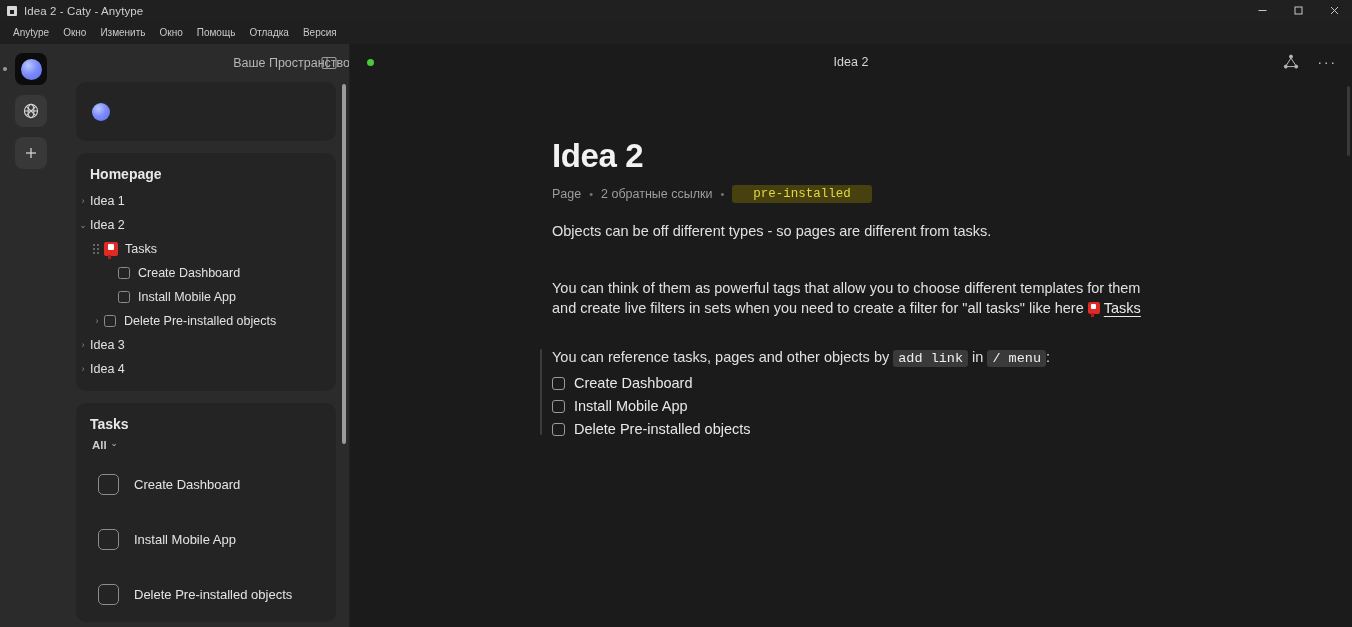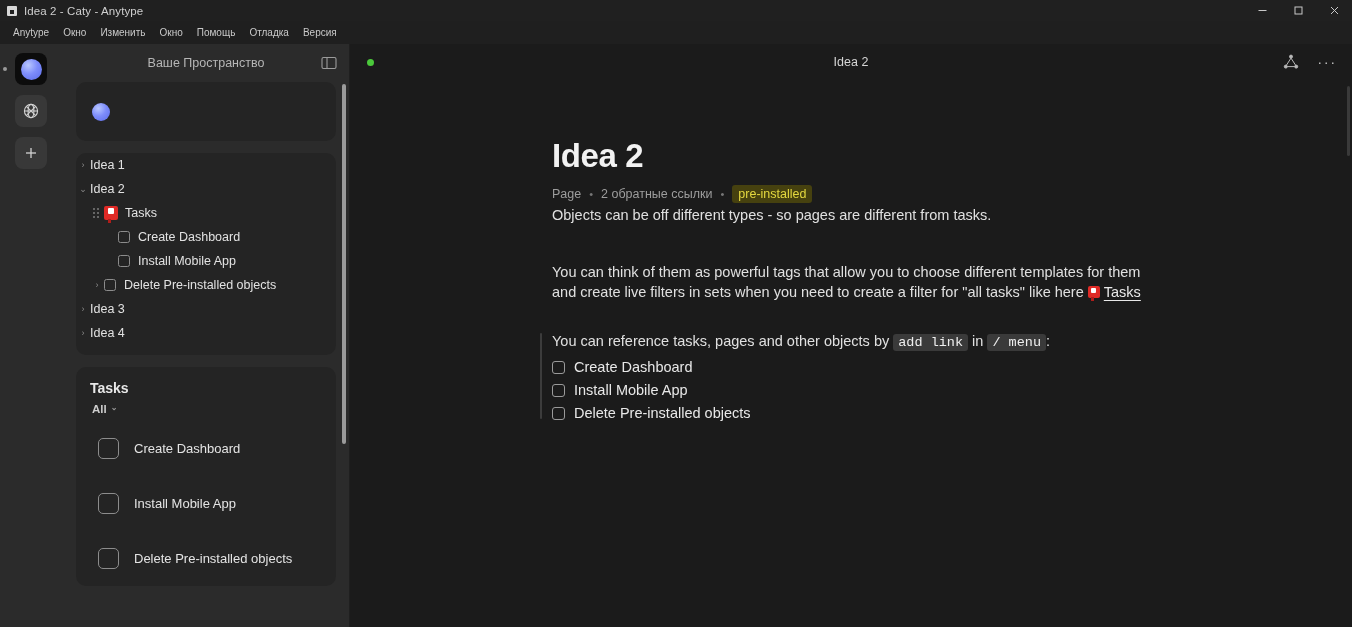--- a/index.html
+++ b/index.html
@@ -86,21 +86,21 @@
   
   .sidebar {
     width: 288px; flex: none;
     background: #2b2b2b;
     display: flex; flex-direction: column;
     position: relative;
     overflow: hidden;
   }
   .sb-header {
     height: 38px; flex: none;
-    display: flex; align-items: center; justify-content: center;
+    display: flex; align-items: center; justify-content: flex-end;
     position: relative;
   }
   .sb-header-title { font-size: 12.5px; color: #b6b6b6; }
   .sb-toggle {
     position: absolute; right: 10px; top: 50%; transform: translateY(-50%);
     width: 22px; height: 22px; display: flex; align-items: center; justify-content: center;
     border-radius: 4px;
   }
 
   .sb-scroll {
@@ -232,31 +232,31 @@
     font-size: 33px; font-weight: bold; color: #f2f2f2;
     letter-spacing: -.4px; line-height: 1.1;
   }
   .doc-meta {
     display: flex; align-items: center; gap: 8px;
     margin-top: 11px; font-size: 12.5px; color: #9d9d9d;
   }
   .meta-sep { color: #777; font-size: 11px; }
   .meta-link { color: #9d9d9d; }
   .badge {
-    font-size: 12.5px; padding: 2px 6px; border-radius: 3px;
-    background: #46410f; color: #e4d83f;
+    font-size: 12.5px; padding: 2px 21px; border-radius: 3px;
+    background: #46410f; color: #e4d83f; font-family: Liberation Mono, monospace;
   }
 
   .h2 {
     font-size: 18px; font-weight: bold; color: #f0f0f0;
     margin-top: 40px;
   }
   .para {
     font-size: 14.5px; color: #e0e0e0; line-height: 1.42;
-    margin-top: 2px; max-width: 600px;
+    margin-top: 18px; max-width: 600px;
   }
   .para.wide { max-width: 600px; }
   .para.gap { margin-top: 36px; }
 
   .link-inline {
     color: #e9e9e9; text-decoration: underline; text-underline-offset: 3px;
   }
   .inline-tasks-ico {
     display: inline-block; width: 12px; height: 12px;
     position: relative; vertical-align: -1px; margin-right: 4px;
@@ -368,20 +368,21 @@
       </div>
     </div>
 
     <div class="sb-scroll">
 
       <div class="card card-space">
         <div class="mini-avatar"></div>
       </div>
 
       <div class="card">
+        <div class="card-title">Homepage</div>
         <div class="tree">
 
           <div class="tree-row">
             <div class="chev">›</div>
             <div class="tree-label">Idea 1</div>
           </div>
 
           <div class="tree-row">
             <div class="chev">⌄</div>
             <div class="tree-label">Idea 2</div>

